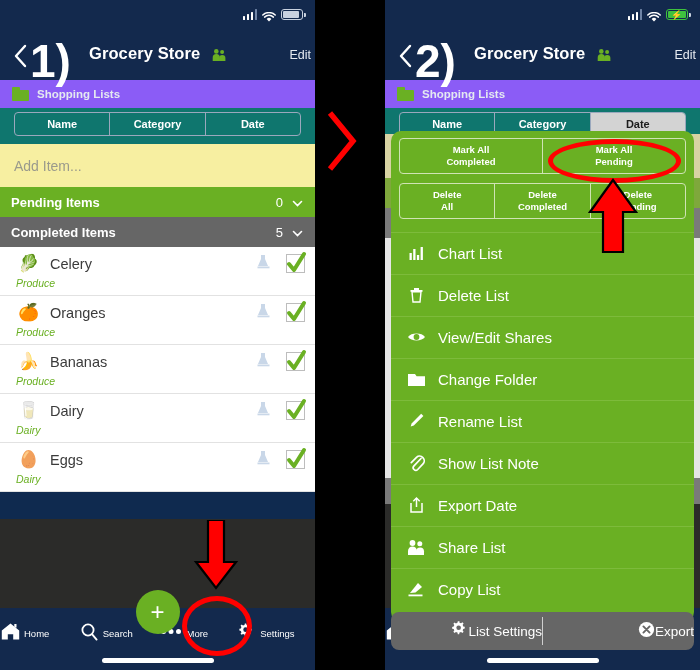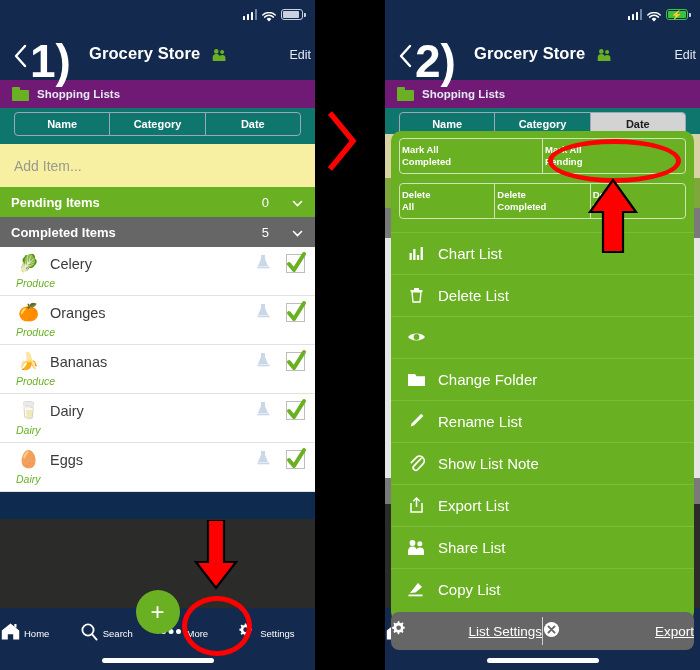--- a/index.html
+++ b/index.html
@@ -35,41 +35,41 @@
   .nav-header { position: relative; height: 46px; background: #13294d; }
   .back-chev { position:absolute; left:12px; top:7px; width:17px; height:30px; }
   .nav-title { position:absolute; left:0; right:0; top:10px; text-align:center; color:#fff;
                font-size:16.5px; font-weight:bold; letter-spacing:.1px; }
   .nav-title .share-ic { display:inline-block; margin-left:7px; vertical-align:-3px; }
   .edit-btn { position:absolute; right:4px; top:14px; color:#e8ecf3; font-size:12.5px; }
   .step-num { position:absolute; font-size:46px; font-weight:bold; color:#fff; line-height:1;
               top:4px; left:30px; z-index:6; font-family:"Liberation Sans", sans-serif; }
 
   
-  .breadcrumb { height: 28px; background:#701a75; display:flex; align-items:center; padding-left:12px; gap:8px; }
+  .breadcrumb { height: 28px; background:#8b5cf6; display:flex; align-items:center; padding-left:12px; gap:8px; }
   .breadcrumb .folder { width:17px; height:14px; position:relative; }
   .breadcrumb .folder::before{content:'';position:absolute;left:0;top:0;width:8px;height:4px;background:#6ab023;border-radius:1px 1px 0 0;}
   .breadcrumb .folder::after{content:'';position:absolute;left:0;top:3px;width:17px;height:11px;background:#6ab023;border-radius:1px;}
   .breadcrumb span { color:#e4e9f1; font-size:11.5px; font-weight:bold; }
 
   
   .seg-wrap { background:#0f766e; padding:4px 14px 8px; }
   .seg { display:flex; border:1px solid #9aa8bd; border-radius:4px; overflow:hidden; }
   .seg div { flex:1; text-align:center; color:#fff; font-size:11px; font-weight:bold; padding:5px 0;
              border-right:1px solid #9aa8bd; }
   .seg div:last-child { border-right:none; }
   .seg div.active { background:#d3d3d3; color:#1c1c1c; }
 
   
   .add-item { background:#f7efa1; height:43px; display:flex; align-items:center; padding-left:14px;
               color:#9a9a8c; font-size:14px; }
 
   
   .sect { height:30px; display:flex; align-items:center; padding:0 12px 0 11px; color:#fff;
-          font-size:13px; font-weight:bold;gap:14px; }
+          font-size:13px; font-weight:bold; }
   .sect.pending { background:#6ab023; }
   .sect.completed { background:#666666; }
   .sect .count { margin-left:auto; font-weight:normal; font-size:13px; }
   .sect .chev { margin-left:9px; width:11px; height:11px; }
 
   
   .list { background:#fff; }
   .li { border-bottom:1px solid #e2e2e2; padding:6px 10px 4px 14px; position:relative; }
   .li-main { display:flex; align-items:center; }
   .li-emoji { width:30px; font-size:17px; line-height:1; text-align:center; }
@@ -91,30 +91,30 @@
          border-radius:50%; background:#6ab023; display:flex; align-items:center; justify-content:center;
          color:#fff; font-size:24px; line-height:1; font-weight:300; }
   .home-ind { position:absolute; left:50%; transform:translateX(-50%); bottom:7px; width:112px; height:5px;
               background:#fff; border-radius:3px; }
 
   
   .sheet { position:absolute; left:6px; right:6px; top:131px; bottom:48px; background:#6ab023;
            border-radius:10px; overflow:hidden; }
   .sheet-btns { padding:7px 8px 4px; }
   .btnrow { display:flex; border:1px solid #cfe3b4; border-radius:4px; overflow:hidden; margin-bottom:9px; }
-  .btnrow div { flex:1; text-align:left; color:#fff; font-size:9.5px; font-weight:bold; line-height:1.25;
+  .btnrow div { flex:1; text-align:center; color:#fff; font-size:9.5px; font-weight:bold; line-height:1.25;
                 padding:5px 2px; border-right:1px solid #cfe3b4; }
   .btnrow div:last-child { border-right:none; }
   .menu-item { height:42px; display:flex; align-items:center; padding-left:12px;
                border-top:1px solid #7dbb3b; color:#fff; font-size:15px; }
   .menu-item .mi-ic { width:26px; display:flex; align-items:center; justify-content:center; margin-right:9px; }
   .sheet-footer { position:absolute; left:6px; right:6px; bottom:20px; height:38px; background:#666666;
                   border-radius:8px; display:flex; overflow:hidden; }
-  .sheet-footer .sf { flex:1; display:flex; align-items:center; justify-content:space-between; 
-                      color:#fff; font-size:13.5px;text-decoration:underline; }
+  .sheet-footer .sf { flex:1; display:flex; align-items:center; justify-content:flex-end; 
+                      color:#fff; font-size:13.5px; }
   .sheet-footer .divline { width:1px; background:#cfcfcf; margin:5px 0; }
 
   
   .ghost-khaki { height:44px; background:#d8d3a3; }
   .ghost-grayA { height:30px; background:#7a7a7a; }
   .ghost-white { background:#e6e6e6; }
   .ghost-dark  { background:#2b2b29; }
 
   
   .ann { position:absolute; pointer-events:none; }
@@ -520,20 +520,21 @@
         <span>Delete List</span>
       </div>
 
       <div class="menu-item">
         <span class="mi-ic">
           <svg width="19" height="14" viewBox="0 0 19 14">
               <path d="M1 7 C4 2.4 15 2.4 18 7 C15 11.6 4 11.6 1 7 Z" fill="#fff"></path>
               <circle cx="9.5" cy="7" r="2.9" fill="#6ab023"></circle>
             </svg>
         </span>
+        <span>View/Edit Shares</span>
       </div>
 
       <div class="menu-item">
         <span class="mi-ic">
           <svg width="19" height="15" viewBox="0 0 19 15">
               <path d="M1 2 h7 l1.6 2.2 H18 V14 H1 Z" fill="#fff"></path>
             </svg>
         </span>
         <span>Change Folder</span>
       </div>
@@ -557,21 +558,21 @@
       </div>
 
       <div class="menu-item">
         <span class="mi-ic">
           <svg width="17" height="18" viewBox="0 0 17 18">
               <path d="M3 7 V16 H14 V7" stroke="#fff" stroke-width="1.5" fill="none"></path>
               <line x1="8.5" y1="2" x2="8.5" y2="11" stroke="#fff" stroke-width="1.5"></line>
               <polyline points="5.3,5.2 8.5,2 11.7,5.2" stroke="#fff" stroke-width="1.5" fill="none"></polyline>
             </svg>
         </span>
-        <span>Export List</span>
+        <span>Export Date</span>
       </div>
 
       <div class="menu-item">
         <span class="mi-ic">
           <svg width="18" height="17" viewBox="0 0 18 17">
               <circle cx="5.5" cy="4" r="2.9" fill="#fff"></circle>
               <path d="M1 16 v-4.1 a4.5 4.5 0 0 1 9 0 V16 Z" fill="#fff"></path>
               <circle cx="12.8" cy="4.8" r="2.5" fill="#fff"></circle>
               <path d="M9.2 16 v-3.7 a3.9 3.9 0 0 1 7.8 0 V16 Z" fill="#fff"></path>
             </svg>

